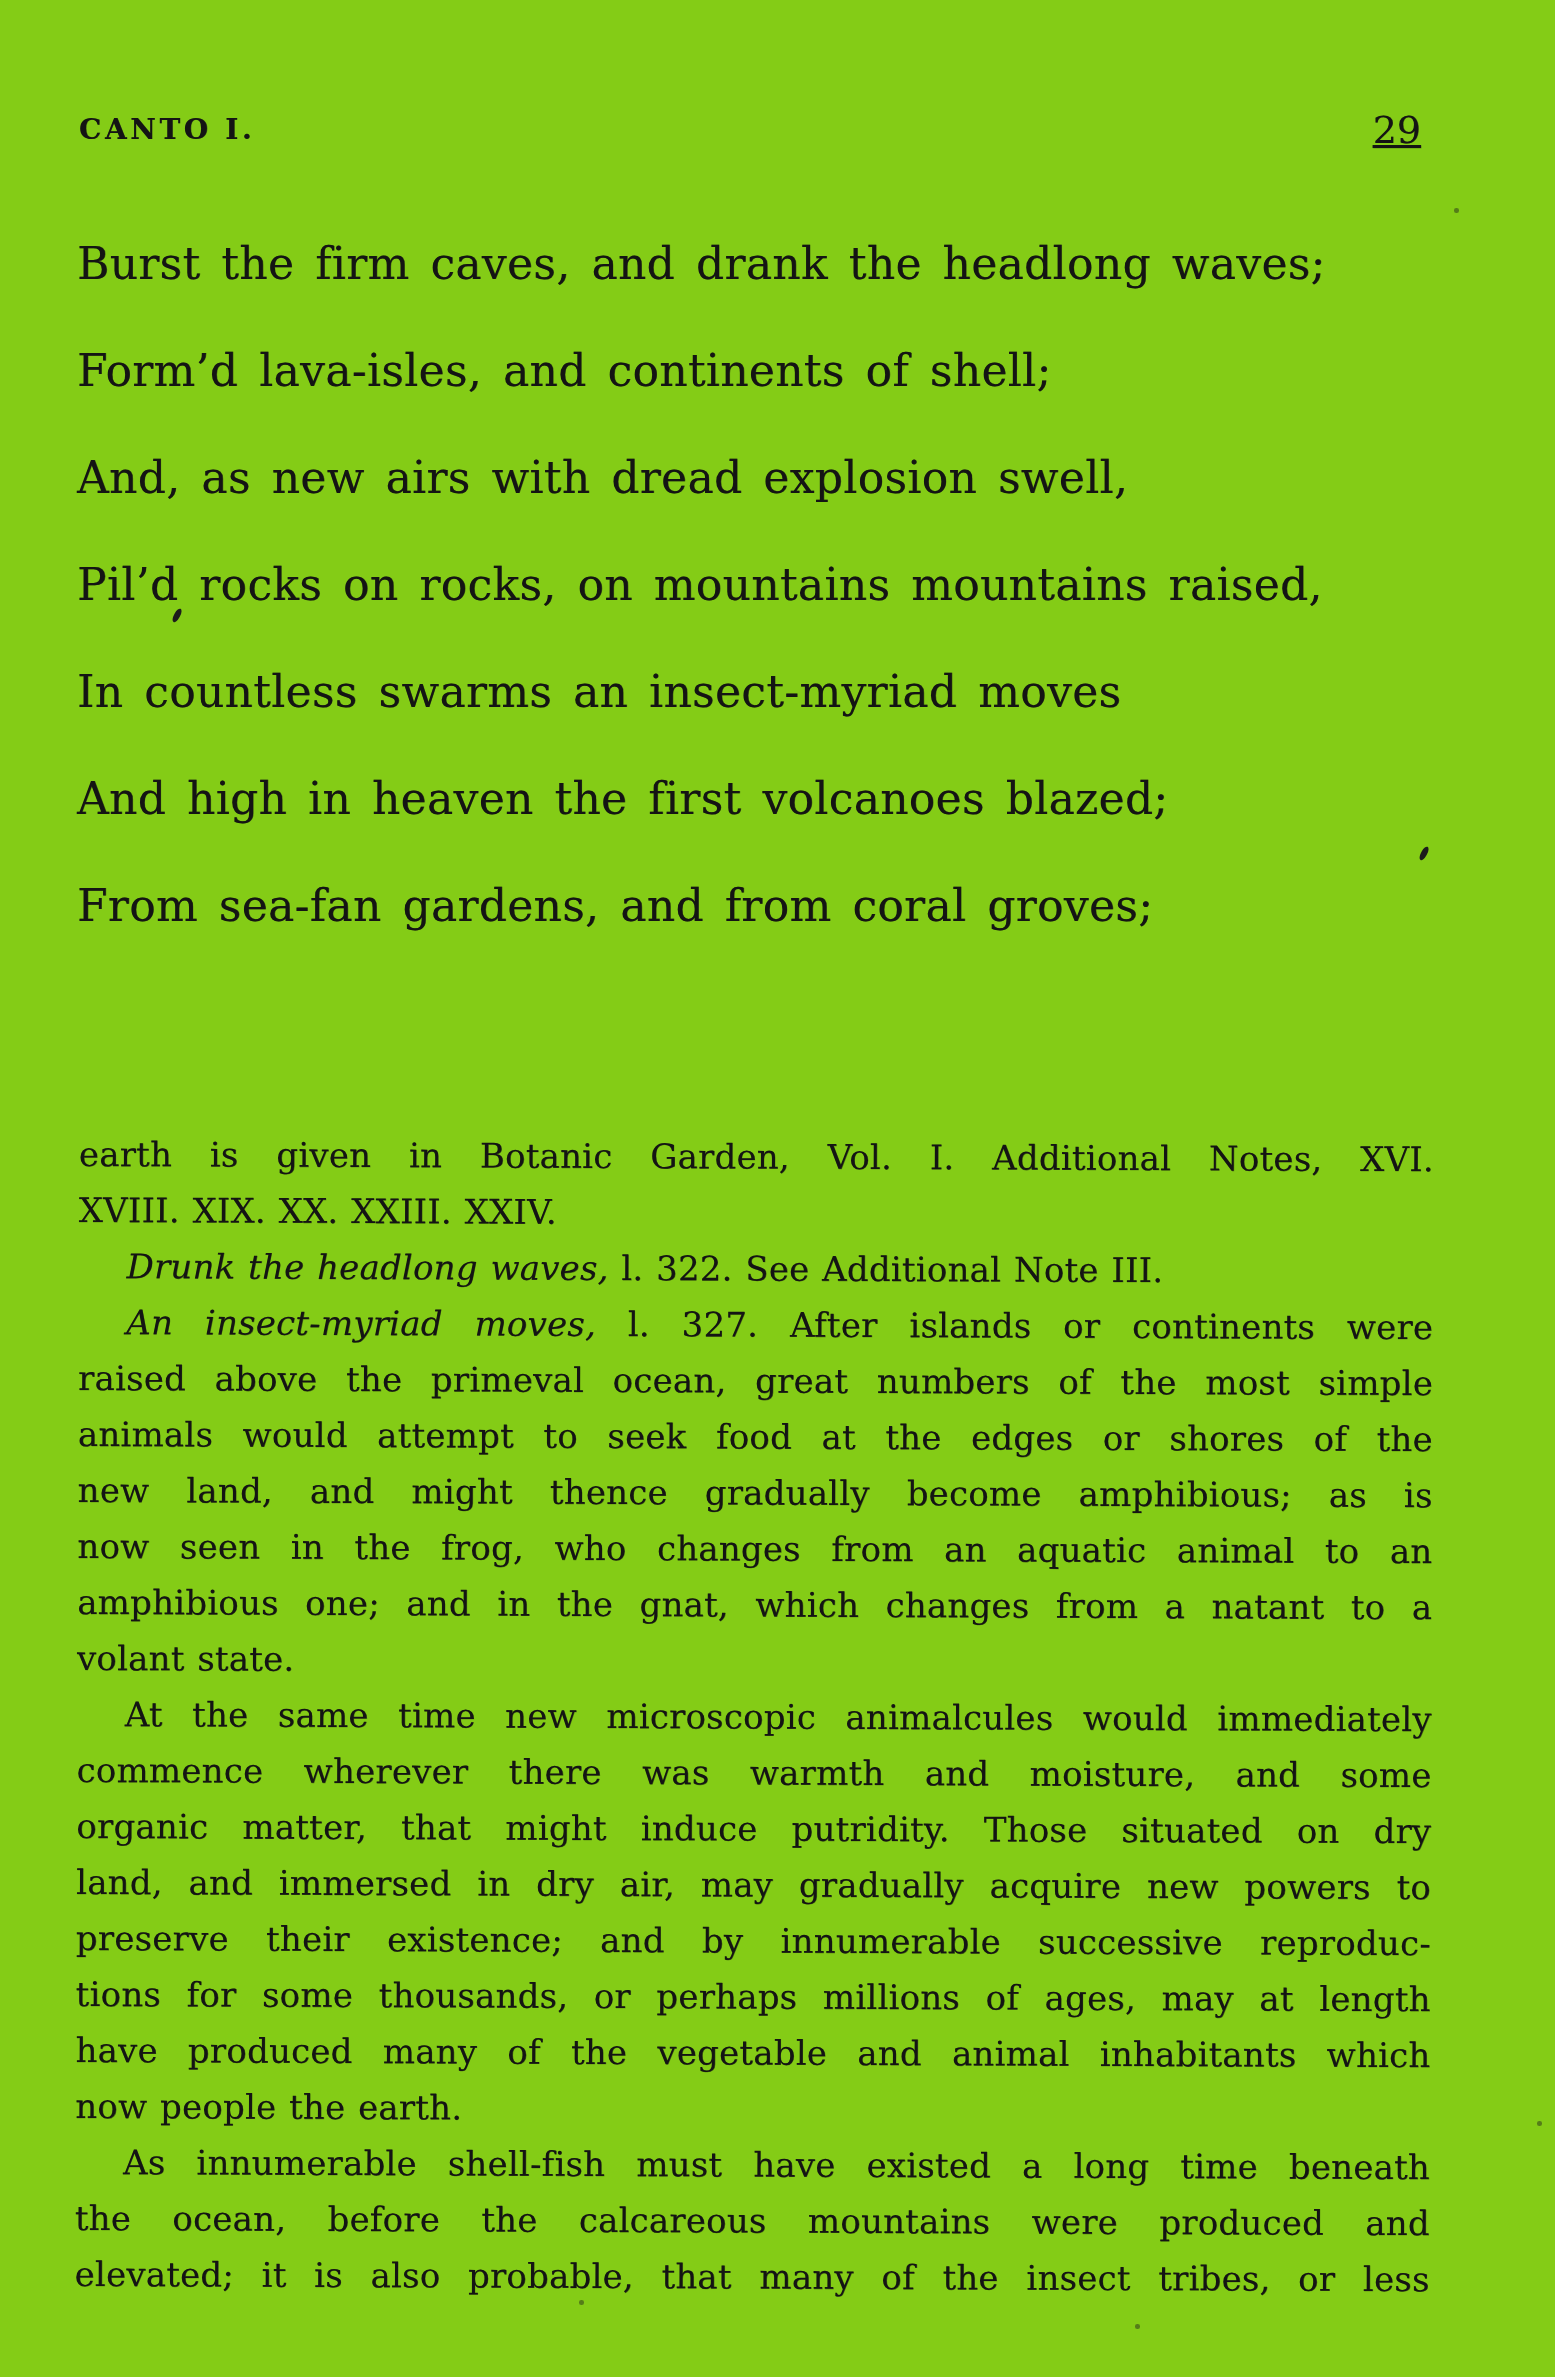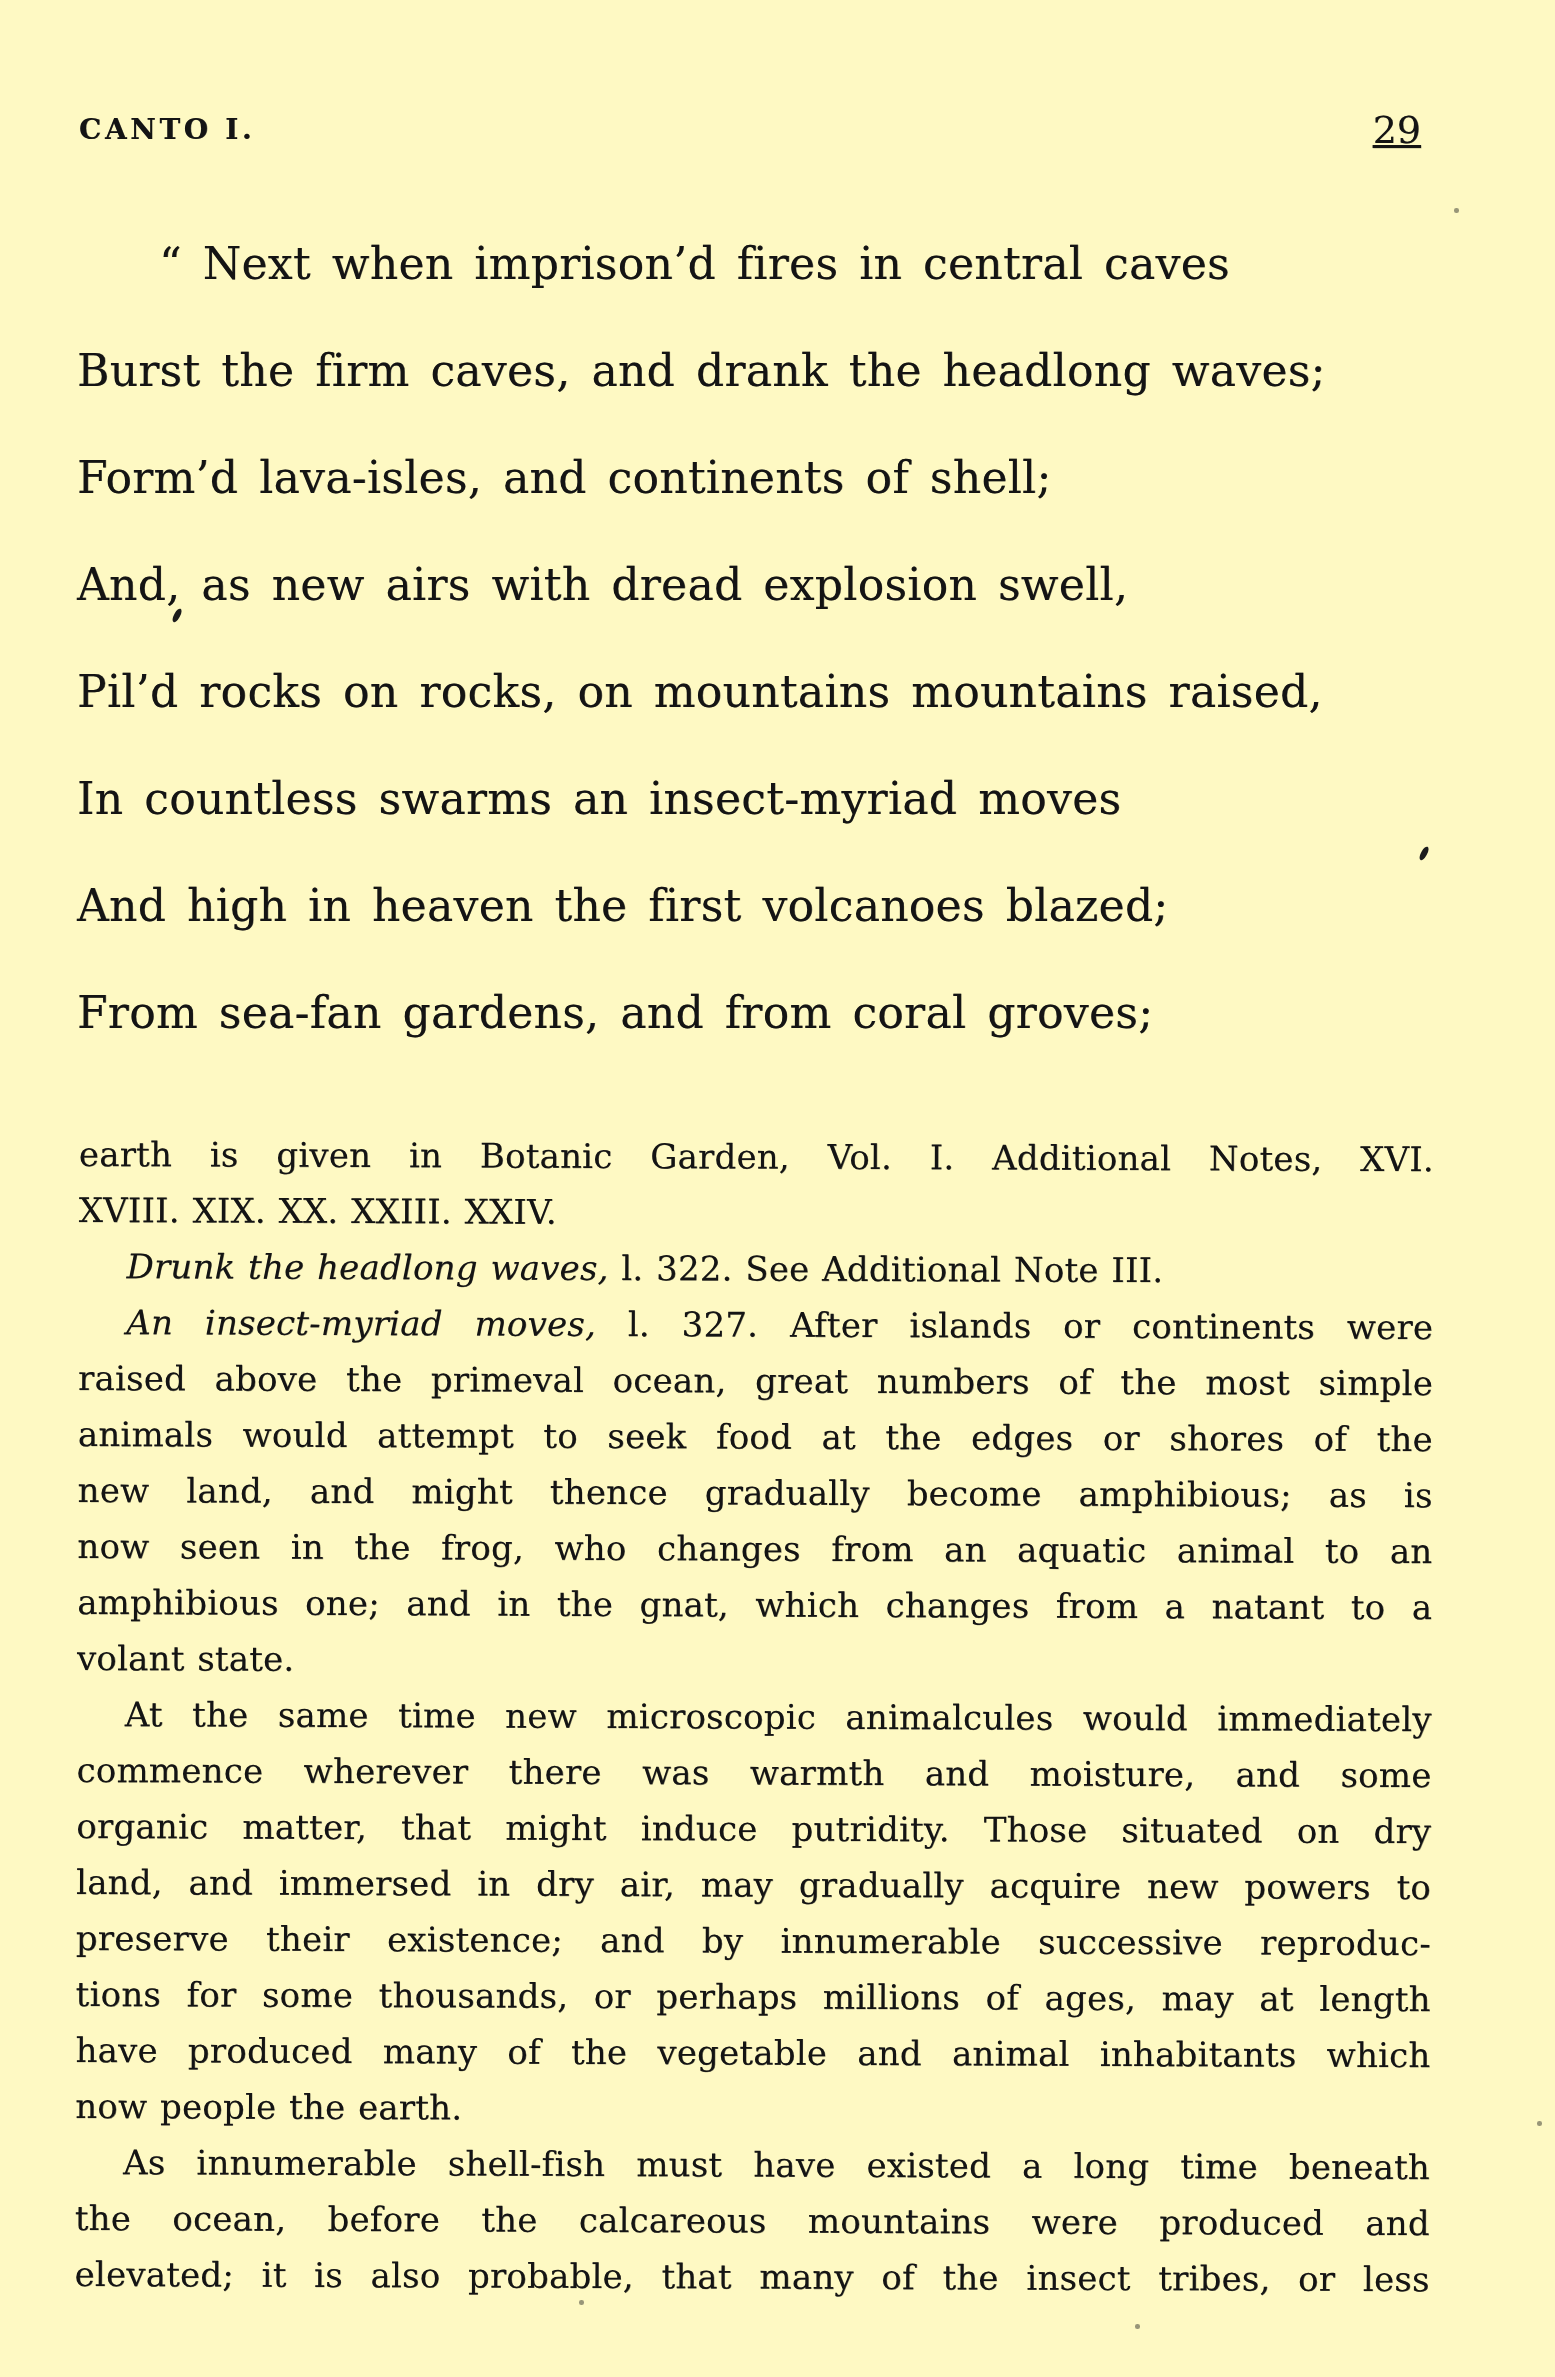--- a/index.html
+++ b/index.html
@@ -7,21 +7,21 @@
   body {
     width: 1555px; height: 2377px;
     background: #ffffff;
     font-family: "DejaVu Serif", "Liberation Serif", serif;
     color: #141414;
     position: relative;
     overflow: hidden;
   }
   .scan-page {
     position: absolute; inset: 0;
-    background: #fef9c3;
+    background: #84cc16;
   }
   
   .running-head { position: absolute; top: 0; left: 0; right: 0; height: 179px; }
   .canto {
     position: absolute; left: 79px; top: 113px;
     font-size: 28px; letter-spacing: 3.6px; font-weight: 700;
     text-shadow: 0.4px 0.3px 0 rgba(20,20,20,0.5);
   }
   .head-title {
     position: absolute; left: 50%; top: 101px; transform: translateX(-52%);
@@ -73,21 +73,20 @@
 <body>
 
 <div class="scan-page">
 
   <div class="running-head">
     <span class="canto">CANTO I.</span>
     <span class="page-num">29</span>
   </div>
 
   <div class="poem">
-    <div class="poem-line first">“ Next when imprison’d fires in central caves</div>
     <div class="poem-line">Burst the firm caves, and drank the headlong waves;</div>
     <div class="poem-line">Form’d lava-isles, and continents of shell;</div>
     <div class="poem-line">And, as new airs with dread explosion swell,</div>
     <div class="poem-line">Pil’d rocks on rocks, on mountains mountains raised,</div>
     <div class="poem-line">In countless swarms an insect-myriad moves</div>
     <div class="poem-line">And high in heaven the first volcanoes blazed;</div>
     <div class="poem-line">From sea-fan gardens, and from coral groves;</div>
   </div>
 
   <div class="footnotes">

